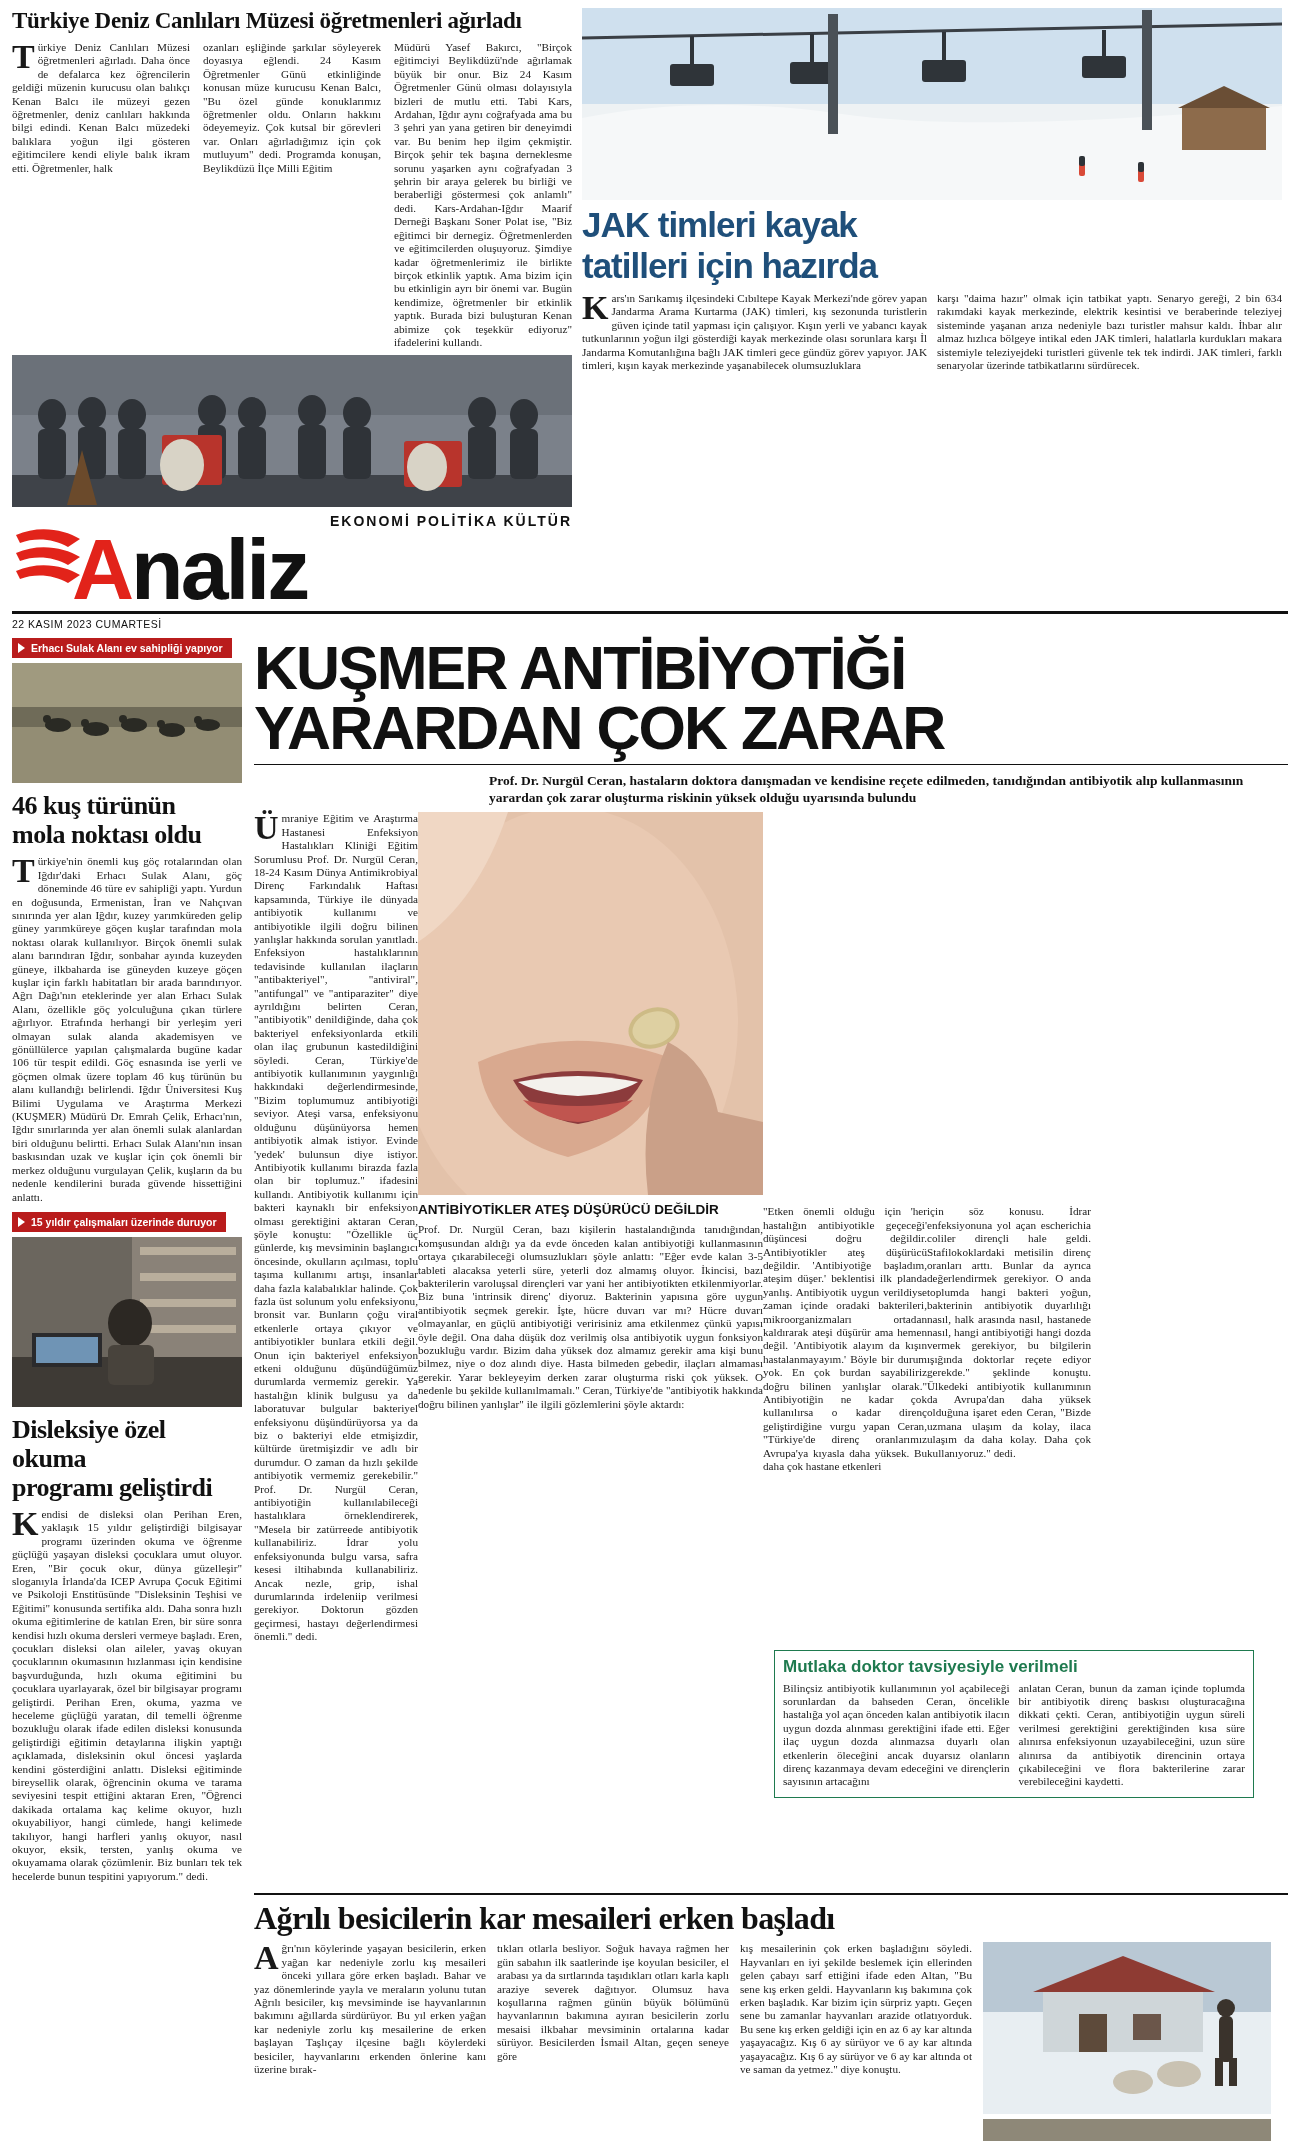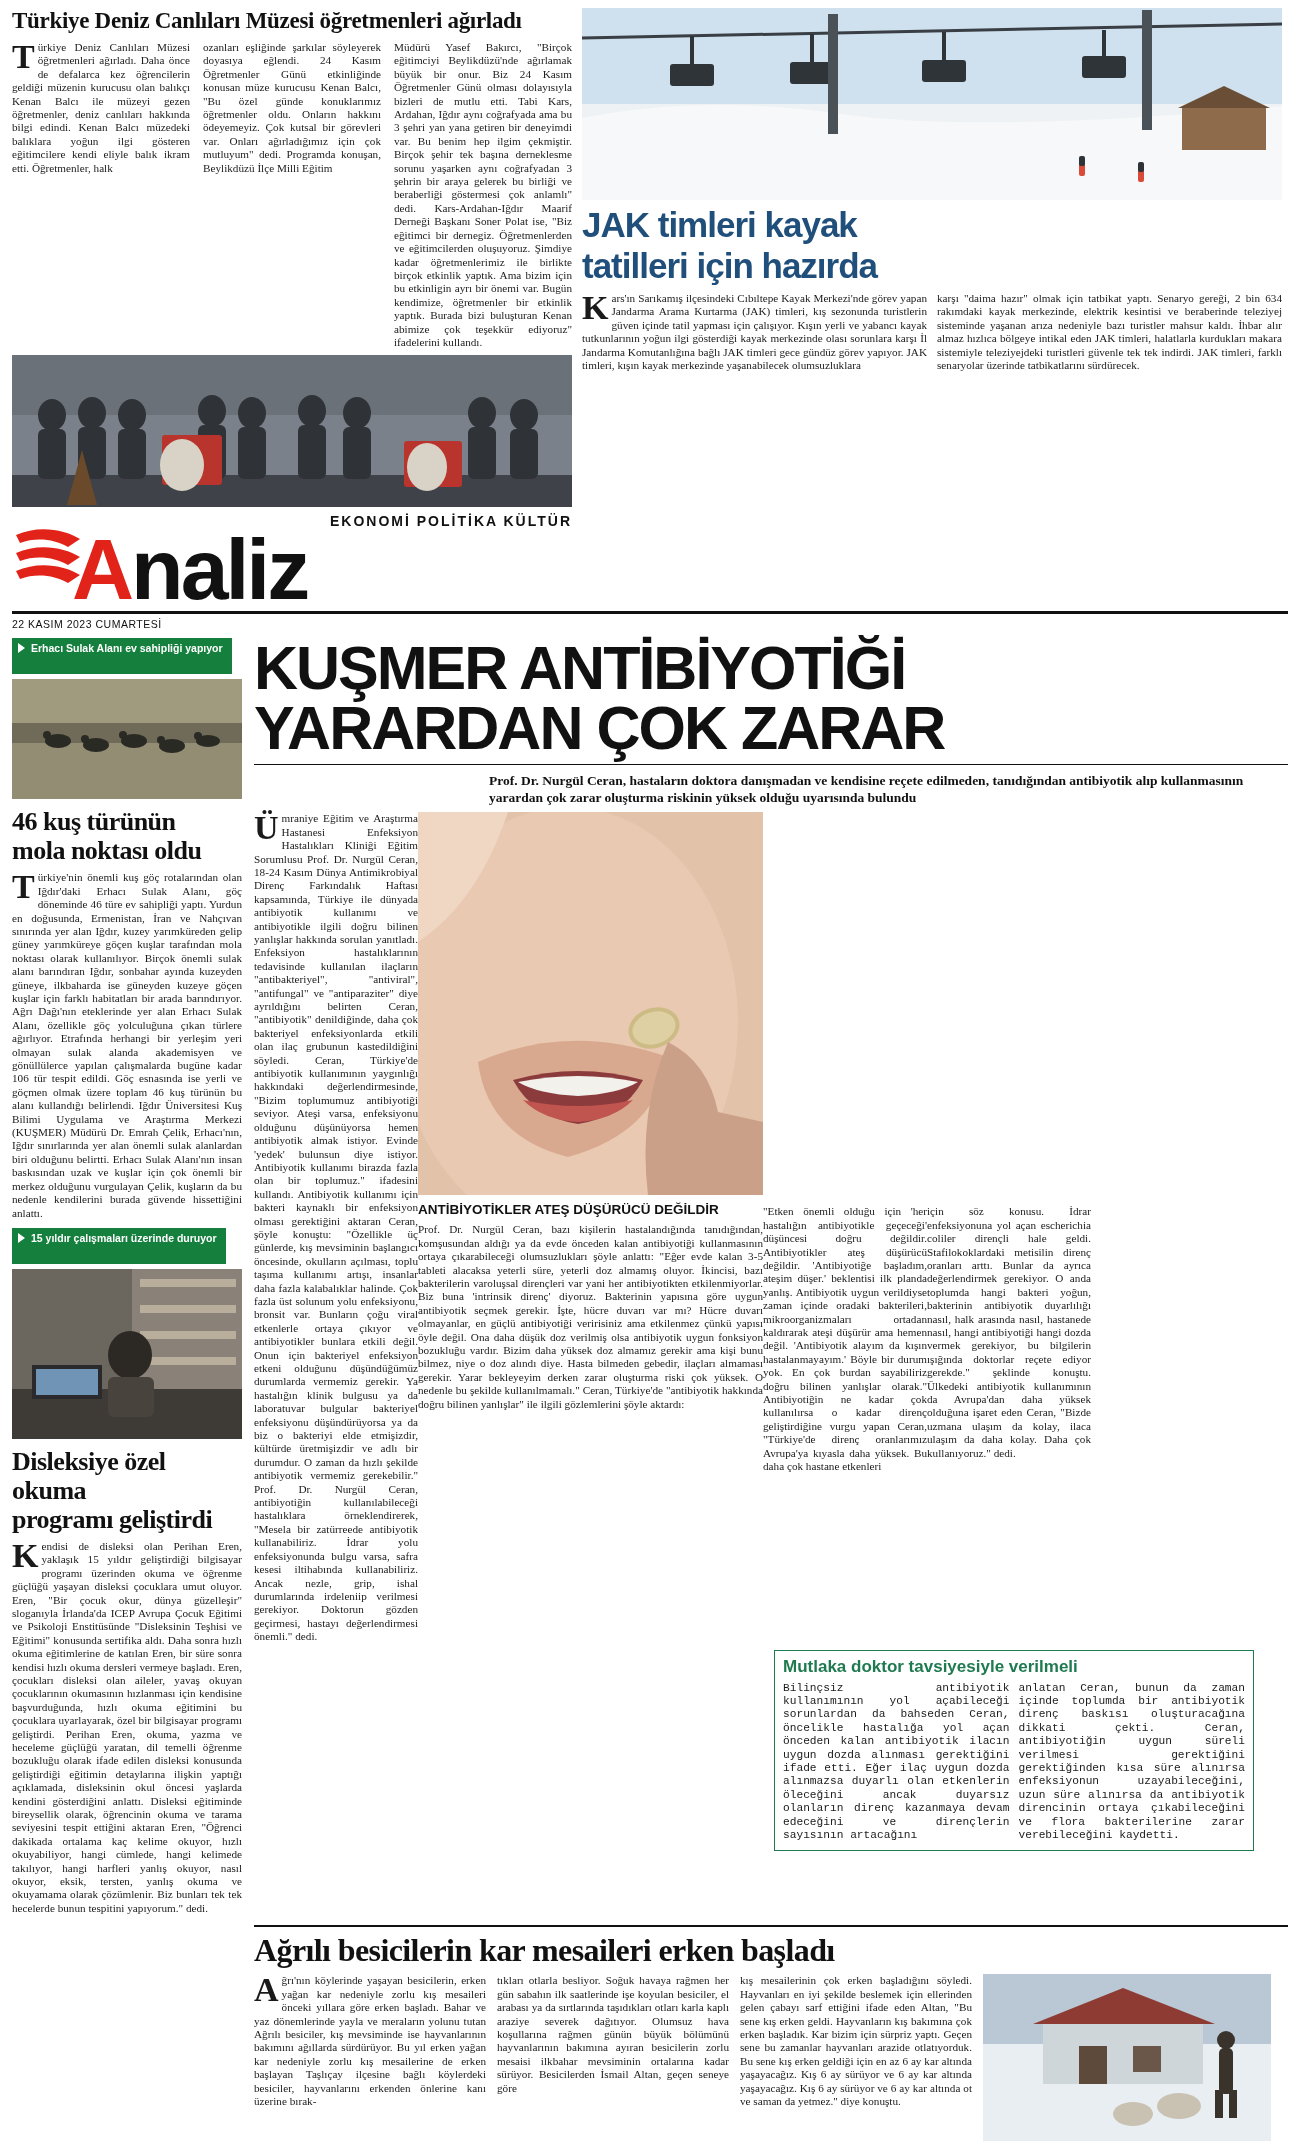--- a/index.html
+++ b/index.html
@@ -126,26 +126,26 @@
 
   
   .mid-wrap { display:flex; gap:12px; margin-top:8px; }
   .mid-left { width:230px; }
   .mid-right { width:1034px; }
 
   .tag {
     display:inline-flex;
     align-items:center;
     gap:6px;
-    background:#15803d;
+    background:#b91c1c;
     color:#fff;
     font-family:"Liberation Sans", sans-serif;
     font-weight:bold;
     font-size:10.5px;
-    padding:4px 9px 20px 6px;
+    padding:4px 9px 4px 6px;
     margin-bottom:5px;
   }
   .tag .tri {
     width:0;height:0;
     border-left:7px solid #fff;
     border-top:5px solid transparent;
     border-bottom:5px solid transparent;
   }
   .photo-birds {
     width:230px; height:120px;
@@ -198,21 +198,21 @@
     margin-top:6px;
   }
   .box-green h3 {
     font-family:"Liberation Sans", sans-serif;
     color:#1f7a4f;
     font-size:17px;
     margin:0 0 5px 0;
     font-weight:bold;
   }
   .box-green .cols { display:flex; gap:9px; }
-  .box-green .cols > div { width:50%;font-family:Liberation Mono, monospace; }
+  .box-green .cols > div { width:50%; }
 
   
   .bottom { margin-top:10px; border-top:2px solid #111; padding-top:6px; }
   .bottom h2 {
     font-size:32px;
     line-height:34px;
     font-weight:bold;
     letter-spacing:-0.6px;
     margin:0 0 7px 0;
   }

